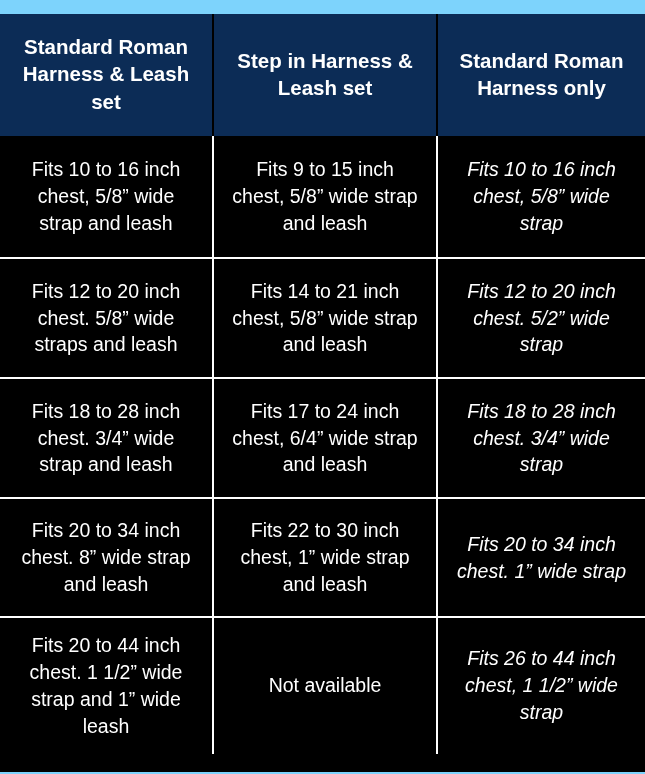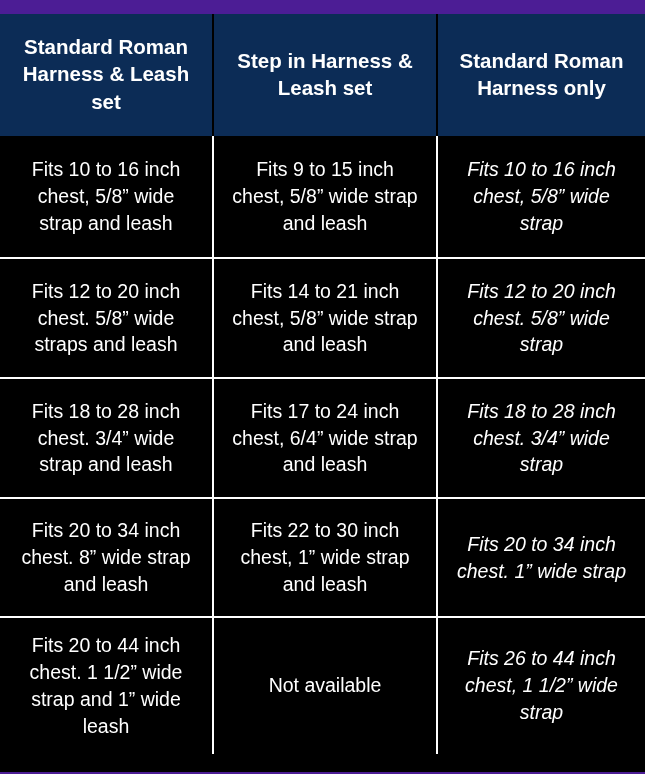--- a/index.html
+++ b/index.html
@@ -11,21 +11,21 @@
     width: 645px;
     height: 774px;
     overflow: hidden;
     font-family: "Liberation Sans", sans-serif;
     color: #ffffff;
   }
   .sheet {
     width: 645px;
     height: 774px;
     position: relative;
-    background: #4c1d95;
+    background: #7dd3fc;
     box-sizing: border-box;
     padding-top: 14px;
   }
   table.size-table {
     border-collapse: collapse;
     width: 645px;
     table-layout: fixed;
     margin: 0;
   }
   table.size-table col.c1 { width: 213px; }
@@ -93,21 +93,21 @@
     </thead>
     <tbody>
       <tr class="r1">
         <td>Fits 10 to 16 inch chest, 5/8” wide strap and leash</td>
         <td>Fits 9 to 15 inch chest, 5/8” wide strap and leash</td>
         <td>Fits 10 to 16 inch chest, 5/8” wide strap</td>
       </tr>
       <tr class="r2">
         <td>Fits 12 to 20 inch chest. 5/8” wide straps and leash</td>
         <td>Fits 14 to 21 inch chest, 5/8” wide strap and leash</td>
-        <td>Fits 12 to 20 inch chest. 5/8” wide strap</td>
+        <td>Fits 12 to 20 inch chest. 5/2” wide strap</td>
       </tr>
       <tr class="r3">
         <td>Fits 18 to 28 inch chest. 3/4” wide strap and leash</td>
         <td>Fits 17 to 24 inch chest, 6/4” wide strap and leash</td>
         <td>Fits 18 to 28 inch chest. 3/4” wide strap</td>
       </tr>
       <tr class="r4">
         <td>Fits 20 to 34 inch chest. 8” wide strap and leash</td>
         <td>Fits 22 to 30 inch chest, 1” wide strap and leash</td>
         <td>Fits 20 to 34 inch chest. 1” wide strap</td>

